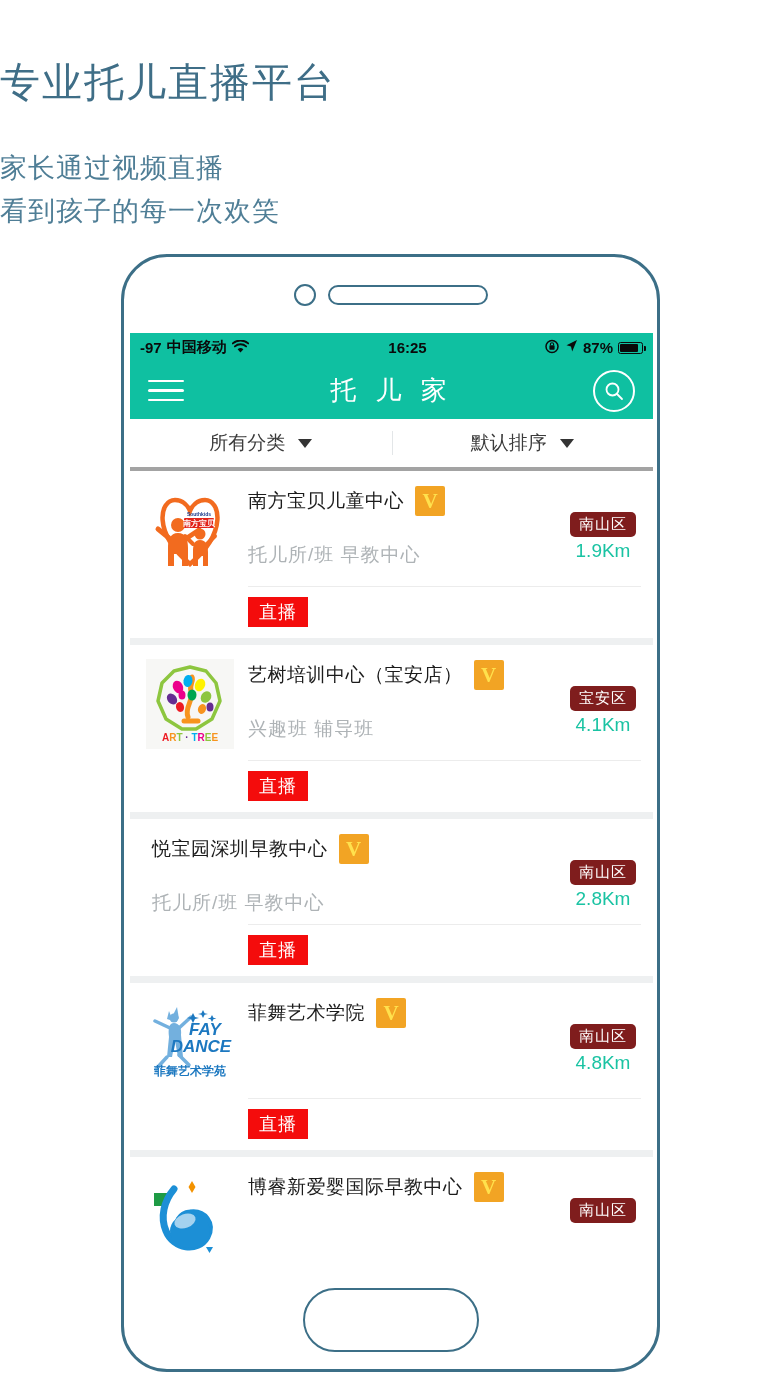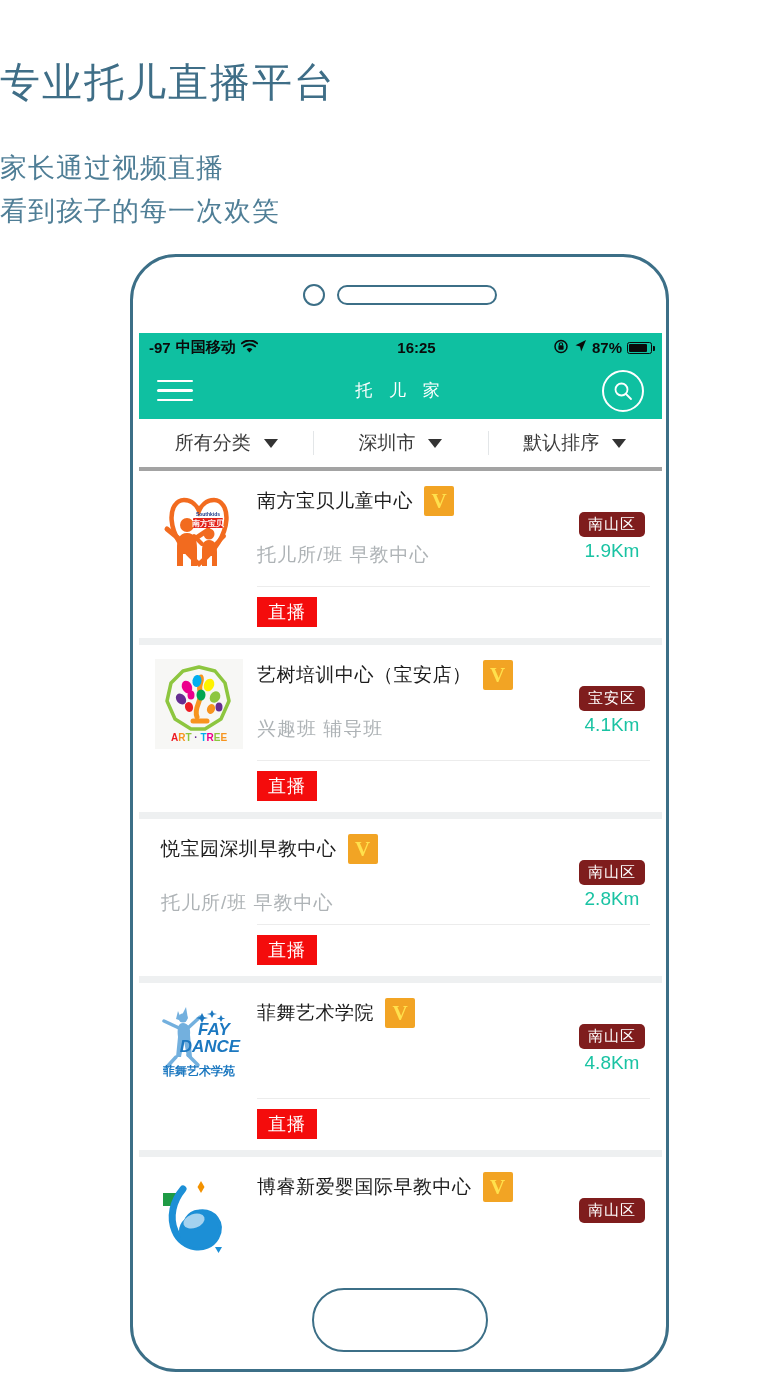--- a/index.html
+++ b/index.html
@@ -17,21 +17,21 @@
     font-weight:400; line-height:1.2;
   }
   .promo-sub {
     margin-top:42px; font-size:27px; color:#4f7e96;
     line-height:1.5; letter-spacing:1px; font-weight:400;
   }
   .promo-sub div { margin-bottom:2px; }
 
   
   .phone {
-    position:absolute; left:130px; top:254px;
+    position:absolute; left:121px; top:254px;
     width:539px; height:1118px;
     border:3px solid #3c6f87;
     border-radius:46px;
     background:#ffffff;
   }
   .phone-top {
     position:absolute; top:0; left:0; width:100%; height:76px;
     display:flex; align-items:center; justify-content:center; gap:12px;
   }
   .cam { width:22px; height:22px; border:2.5px solid #3c6f87; border-radius:50%; }
@@ -76,21 +76,21 @@
 
   
   .navbar {
     height:57px; background:#0fc0a1; display:flex; align-items:center;
     padding:0 18px; position:relative;
   }
   .hamburger { width:36px; display:flex; flex-direction:column; gap:7px; cursor:pointer; }
   .hamburger span { display:block; height:2.5px; background:#fff; border-radius:2px; }
   .app-title {
     position:absolute; left:0; right:0; text-align:center;
-    color:#ffffff; font-size:17px; letter-spacing:6px; font-weight:300;
+    color:#ffffff; font-size:26px; letter-spacing:6px; font-weight:300;
     pointer-events:none;
   }
   .search-btn {
     margin-left:auto; width:42px; height:42px; border:2px solid #ffffff;
     border-radius:50%; display:flex; align-items:center; justify-content:center;
     z-index:2; cursor:pointer;
   }
 
   
   .filterbar {
@@ -216,24 +216,20 @@
         <svg width="22" height="22" viewBox="0 0 22 22">
           <circle cx="9.5" cy="9.5" r="6" stroke="#ffffff" stroke-width="1.8" fill="none"></circle>
           <line x1="14" y1="14" x2="19" y2="19" stroke="#ffffff" stroke-width="1.8" stroke-linecap="round"></line>
         </svg>
       </div>
     </div>
 
     <div class="filterbar">
       <div class="filter">
         <span>所有分类</span>
-        <span class="caret"></span>
-      </div>
-      <div class="filter">
-        <span>深圳市</span>
         <span class="caret"></span>
       </div>
       <div class="filter">
         <span>默认排序</span>
         <span class="caret"></span>
       </div>
     </div>
 
     <div class="list">
 

